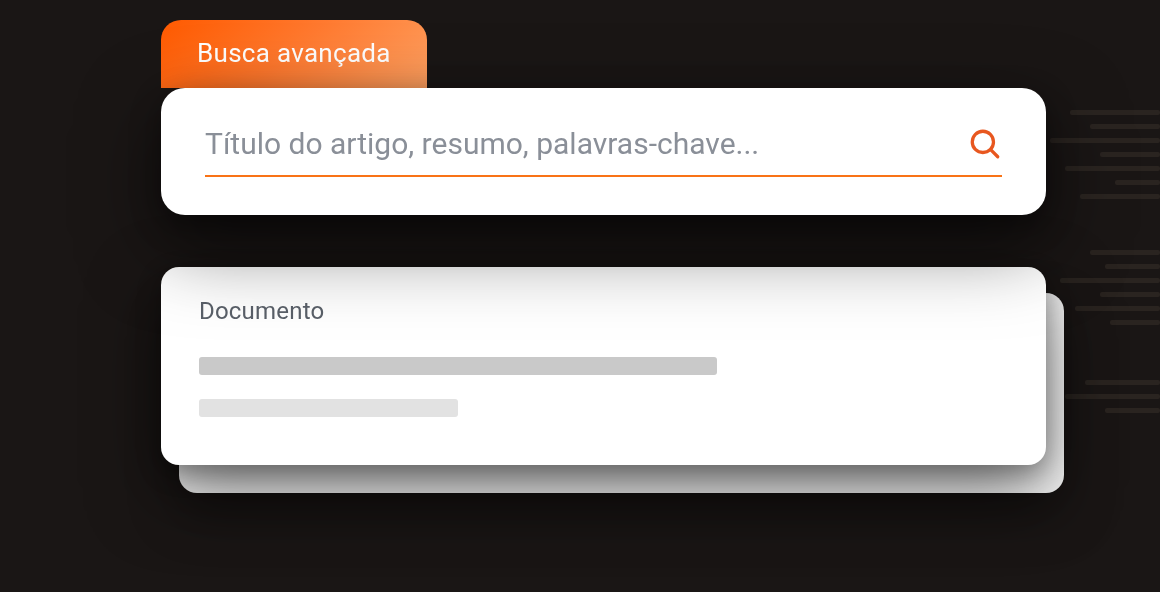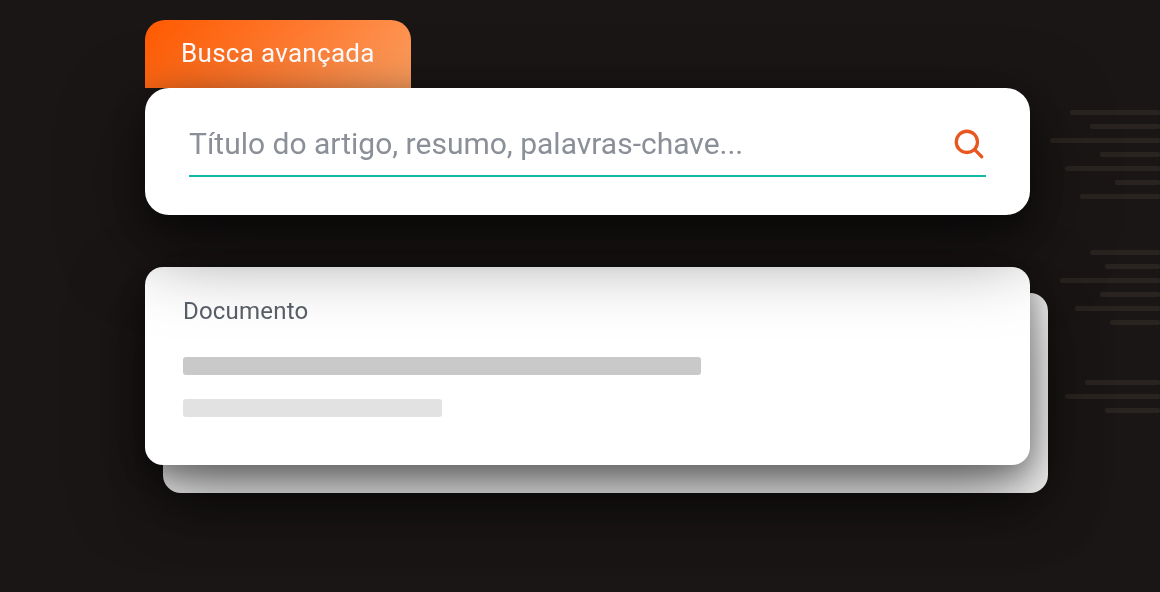--- a/index.html
+++ b/index.html
@@ -28,21 +28,21 @@
 
     .streak {
       position: absolute;
       height: 5px;
       background: #2a2420;
       border-radius: 2px;
     }
 
     .container {
       position: absolute;
-      left: 145px;
+      left: 161px;
       top: 20px;
       width: 885px;
     }
 
     .tab {
       display: inline-block;
       background: linear-gradient(135deg, #ff5a00 0%, #ff7a30 50%, #ffa060 100%);
       color: #ffffff;
       font-size: 26px;
       font-weight: 400;
@@ -56,21 +56,21 @@
       border-radius: 24px;
       padding: 38px 44px 38px 44px;
       box-shadow: 0 30px 80px rgba(0,0,0,0.55), 0 10px 30px rgba(0,0,0,0.35);
       position: relative;
       z-index: 2;
     }
 
     .search-field {
       display: flex;
       align-items: center;
-      border-bottom: 2px solid #14b8a6;
+      border-bottom: 2px solid #f97316;
       padding-bottom: 14px;
       gap: 20px;
     }
 
     .search-input {
       flex: 1;
       border: none;
       outline: none;
       font-size: 30px;
       color: #6b7280;

